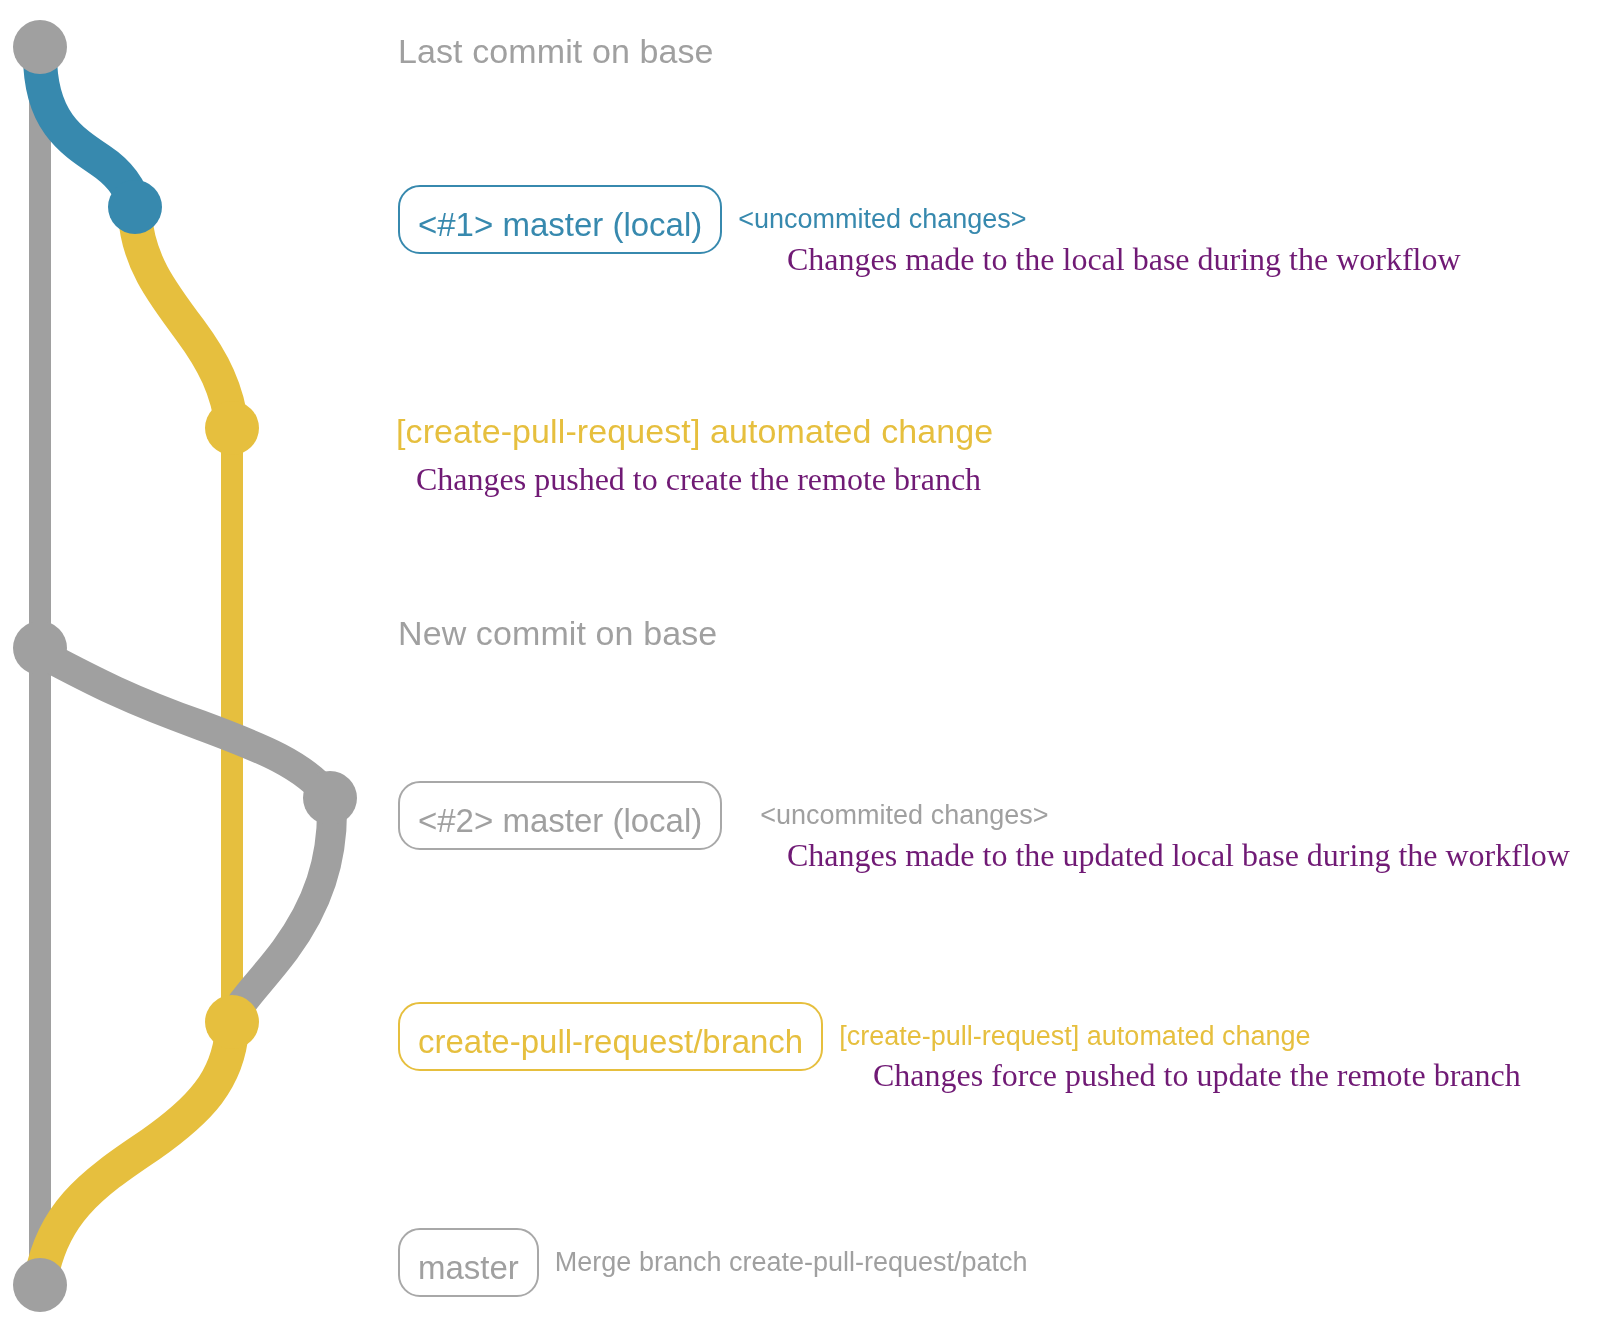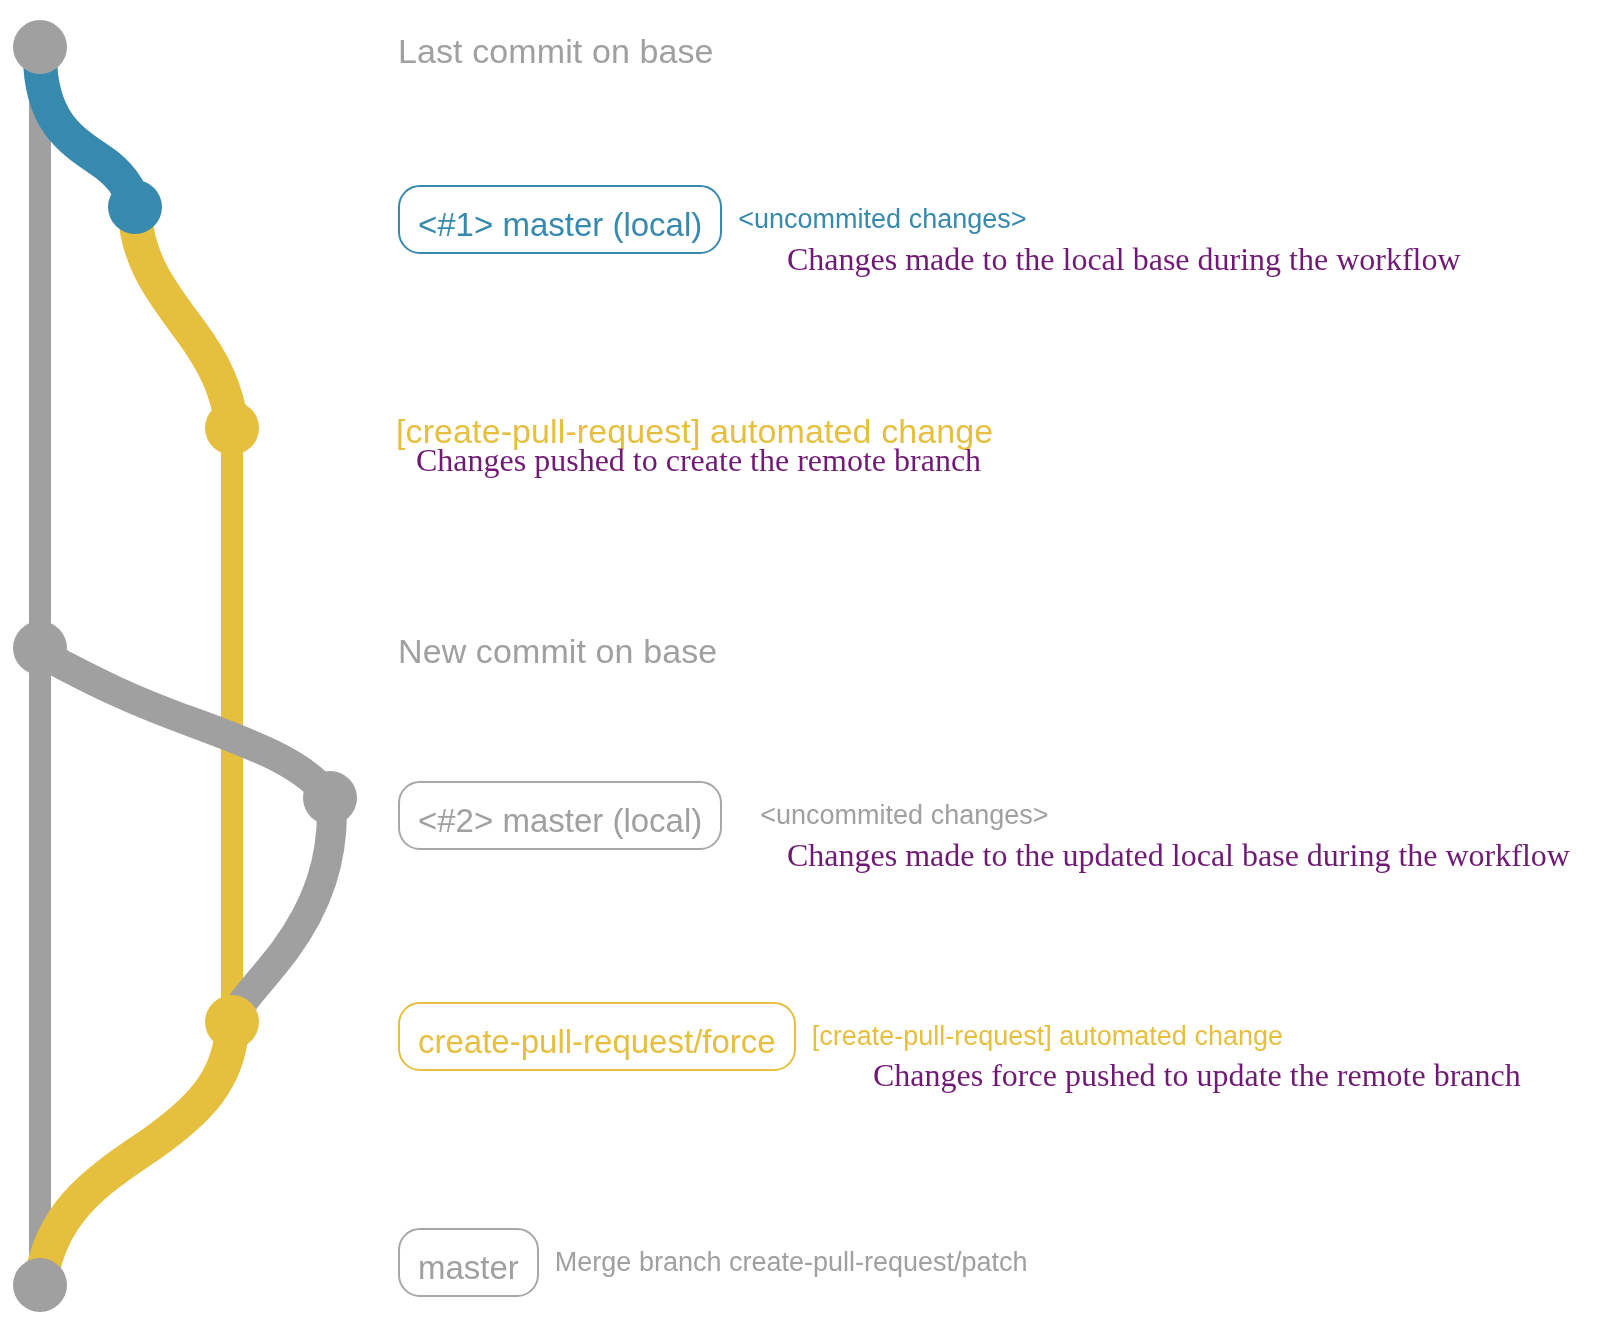--- a/index.html
+++ b/index.html
@@ -107,34 +107,34 @@
 
   <div class="row" style="left:398px; top:185px;">
     <span class="badge badge-blue">&lt;#1&gt; master (local)</span>
     <span class="subject blue-text">&lt;uncommited changes&gt;</span>
   </div>
   <div class="desc" style="left:787px; top:243px;">Changes made to the local base during the workflow</div>
 
   <div class="row" style="left:396px; top:414px;">
     <span class="plain-label amber-text">[create-pull-request] automated change</span>
   </div>
-  <div class="desc" style="left:416px; top:444px;">Changes pushed to create the remote branch</div>
+  <div class="desc" style="left:416px; top:463px;">Changes pushed to create the remote branch</div>
 
-  <div class="row" style="left:398px; top:634px;text-align:center;">
+  <div class="row" style="left:398px; top:616px;text-align:center;">
     <span class="plain-label gray-text">New commit on base</span>
   </div>
 
   <div class="row" style="left:398px; top:781px;gap:22px;">
     <span class="badge badge-gray">&lt;#2&gt; master (local)</span>
     <span class="subject gray-text">&lt;uncommited changes&gt;</span>
   </div>
   <div class="desc" style="left:787px; top:839px;">Changes made to the updated local base during the workflow</div>
 
   <div class="row" style="left:398px; top:1002px;">
-    <span class="badge badge-amber">create-pull-request/force</span>
+    <span class="badge badge-amber">create-pull-request/branch</span>
     <span class="subject amber-text">[create-pull-request] automated change</span>
   </div>
   <div class="desc" style="left:873px; top:1059px;">Changes force pushed to update the remote branch</div>
 
   <div class="row" style="left:398px; top:1228px;">
     <span class="badge badge-gray">master</span>
     <span class="subject gray-text">Merge branch create-pull-request/patch</span>
   </div>
 
 </div>

